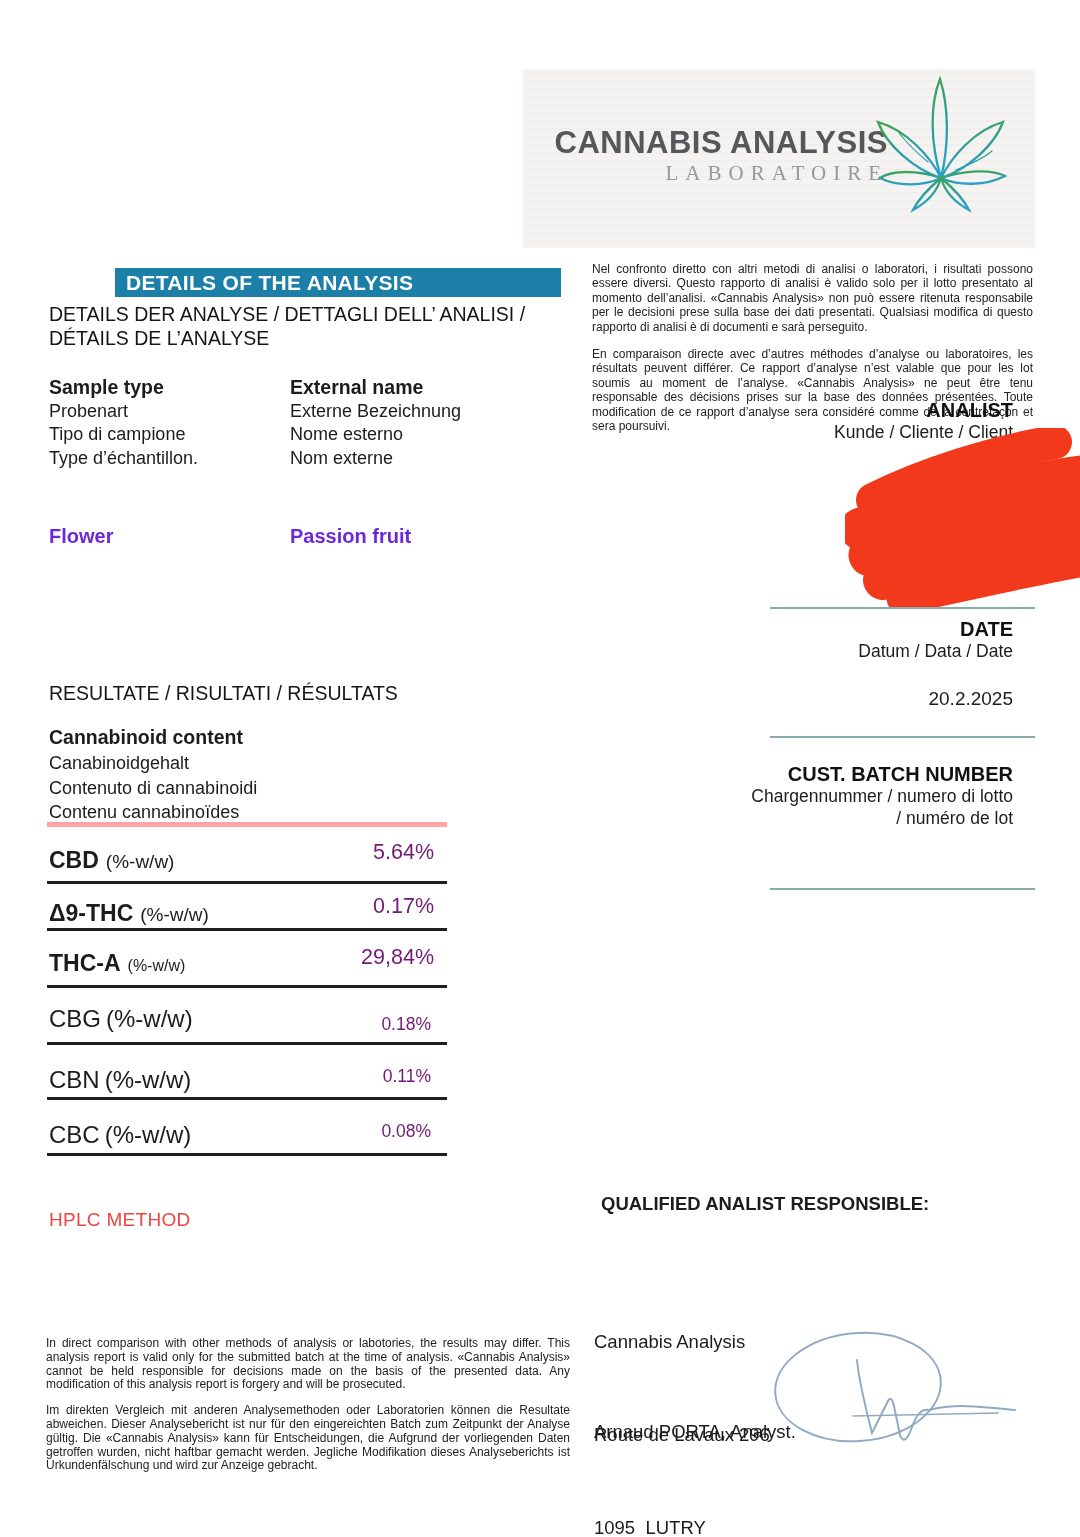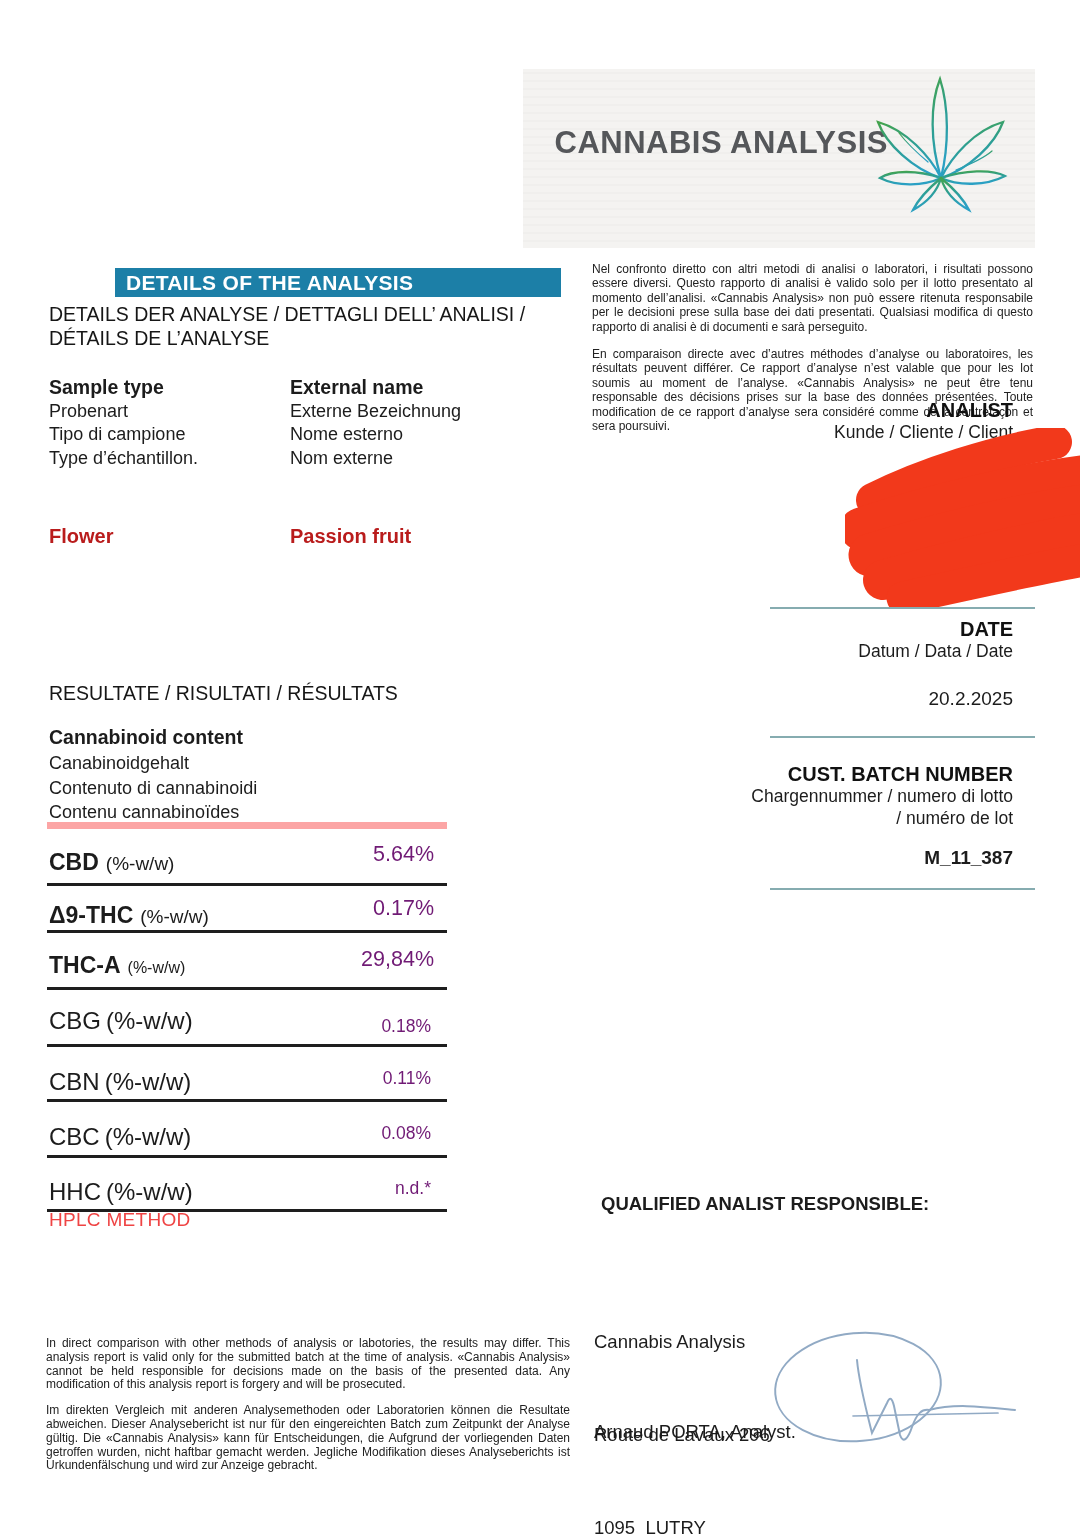--- a/index.html
+++ b/index.html
@@ -36,21 +36,21 @@
   .bar-details{top:268px;}
   .bar-results{top:645px;}
   .details-sub{position:absolute; left:49px; top:303px; width:505px;
     font-size:19.5px; line-height:23.5px; color:#161616;}
   .results-sub{position:absolute; left:49px; top:682px; font-size:19.5px; color:#161616;}
   
   .sample-col{position:absolute; top:376px; font-size:18px; line-height:23.5px;}
   .sample-col .col-head{font-size:19.5px; font-weight:bold;}
   .col-sample{left:49px;}
   .col-external{left:290px;}
-  .sample-value{position:absolute; top:525px; font-size:20px; font-weight:bold; color:#b91c1c;}
+  .sample-value{position:absolute; top:525px; font-size:20px; font-weight:bold; color:#6d28d9;}
   .val-sample{left:49px;}
   .val-external{left:290px;}
   
   .disc-top{position:absolute; left:592px; top:262px; width:441px;
     font-size:12px; line-height:14.4px; text-align:justify; color:#222;}
   .disc-top p{margin:0 0 13px 0;}
   
   .r-block{position:absolute; left:600px; width:413px; text-align:right;}
   .r-title{font-size:20px; font-weight:bold; color:#111; line-height:22px;}
   .r-sub{font-size:17.5px; line-height:22px; color:#1c1c1c;}
@@ -58,21 +58,21 @@
   .blk-date{top:618px;}
   .blk-date .r-value{margin-top:26px; font-size:19px;}
   .blk-batch{top:763px;}
   .blk-batch .r-value{margin-top:18px; font-size:19px; font-weight:bold;}
   .rule{position:absolute; left:770px; width:265px; height:2px; background:#86acb0;}
   .rule-1{top:607px;} .rule-2{top:736px;} .rule-3{top:888px;}
   .redaction-svg{position:absolute; left:845px; top:428px;}
   
   .content-title{position:absolute; left:49px; top:726px; font-size:19.5px; font-weight:bold;}
   .content-subs{position:absolute; left:49px; top:751px; font-size:18px; line-height:24.5px;}
-  .cb-table{position:absolute; left:47px; top:822px; width:400px; border-top:7px solid #fca5a5;}
+  .cb-table{position:absolute; left:47px; top:822px; width:400px; border-top:5px solid #fca5a5;}
   .cb-row{position:relative; box-sizing:border-box; border-bottom:3px solid #1e1e1e;}
   .cb-row .lbl{position:absolute; left:2px; white-space:nowrap;}
   .cb-row .val{position:absolute; font-weight:normal; color:#701a75;}
   .row-major .lbl .an{font-size:23px; font-weight:bold;}
   .row-major .lbl .un{font-size:19px; margin-left:7px;}
   .row-major .val{right:13px; font-size:21.5px;}
   .row-minor .lbl{font-size:24px;}
   .row-minor .lbl .un{margin-left:5px;}
   .row-minor .val{right:16px; font-size:17.5px;}
   .r1{height:57px;} .r2{height:47px;} .r3{height:57px;} .r4{height:57px;}
@@ -101,20 +101,21 @@
   .signature-svg{position:absolute; left:770px; top:1325px;}
 </style>
 </head>
 <body>
 
 <div class="page">
 
 
   <div class="logo-box">
     <div class="logo-line1">CANNABIS ANALYSIS</div>
+    <div class="logo-line2">LABORATOIRE</div>
     <svg class="leaf-svg" width="145" height="145" viewBox="0 0 145 145">
       <defs>
         <linearGradient id="leafg" x1="0" y1="0" x2="0.25" y2="1">
           <stop offset="0" stop-color="#44a34b"></stop>
           <stop offset="0.5" stop-color="#2d9f93"></stop>
           <stop offset="1" stop-color="#2aa0c4"></stop>
         </linearGradient>
       </defs>
       <g fill="none" stroke="url(#leafg)" stroke-width="2.3" stroke-linecap="round">
         <path d="M73,104 C62,68 62,30 72,5 C81,33 81,72 73,104"></path>
@@ -174,21 +175,20 @@
     <div class="r-title">DATE</div>
     <div class="r-sub">Datum / Data / Date</div>
     <div class="r-value">20.2.2025</div>
   </div>
   <div class="rule rule-2"></div>
 
   <div class="r-block blk-batch">
     <div class="r-title">CUST. BATCH NUMBER</div>
     <div class="r-sub">Chargennummer / numero di lotto</div>
     <div class="r-sub">/ numéro de lot</div>
-    <div class="r-value">M_11_387</div>
   </div>
   <div class="rule rule-3"></div>
 
   <div class="results-sub">RESULTATE / RISULTATI / RÉSULTATS</div>
   <div class="content-title">Cannabinoid content</div>
   <div class="content-subs">
     <div>Canabinoidgehalt</div>
     <div>Contenuto di cannabinoidi</div>
     <div>Contenu cannabinoïdes</div>
   </div>
@@ -210,24 +210,20 @@
       <span class="lbl"><span class="an">CBG</span><span class="un">(%-w/w)</span></span>
       <span class="val">0.18%</span>
     </div>
     <div class="cb-row row-minor r5">
       <span class="lbl"><span class="an">CBN</span><span class="un">(%-w/w)</span></span>
       <span class="val">0.11%</span>
     </div>
     <div class="cb-row row-minor r6">
       <span class="lbl"><span class="an">CBC</span><span class="un">(%-w/w)</span></span>
       <span class="val">0.08%</span>
-    </div>
-    <div class="cb-row row-minor r7">
-      <span class="lbl"><span class="an">HHC</span><span class="un">(%-w/w)</span></span>
-      <span class="val">n.d.*</span>
     </div>
   </div>
 
   <div class="hplc">HPLC METHOD</div>
 
 
   <div class="disc-bottom">
     <p>In direct comparison with other methods of analysis or labotories, the results may differ. This analysis report is valid only for the submitted batch at the time of analysis. «Cannabis Analysis» cannot be held responsible for decisions made on the basis of the presented data. Any modification of this analysis report is forgery and will be prosecuted.</p>
     <p>Im direkten Vergleich mit anderen Analysemethoden oder Laboratorien können die Resultate abweichen. Dieser Analysebericht ist nur für den eingereichten Batch zum Zeitpunkt der Analyse gültig. Die «Cannabis Analysis» kann für Entscheidungen, die Aufgrund der vorliegenden Daten getroffen wurden, nicht haftbar gemacht werden. Jegliche Modifikation dieses Analyseberichts ist Urkundenfälschung und wird zur Anzeige gebracht.</p>
   </div>

